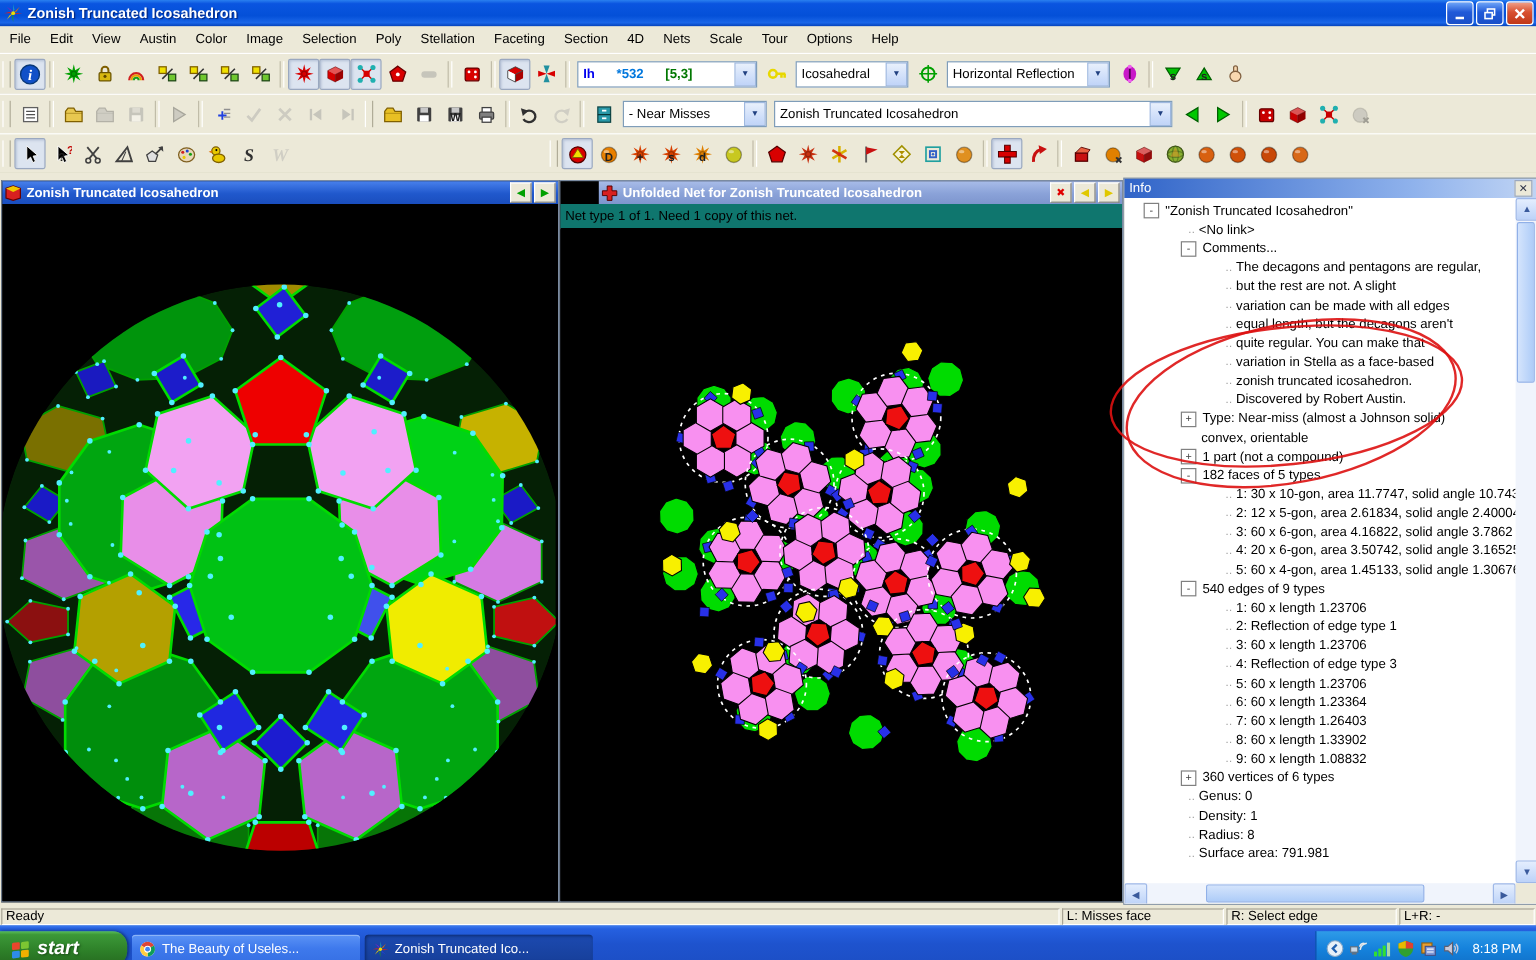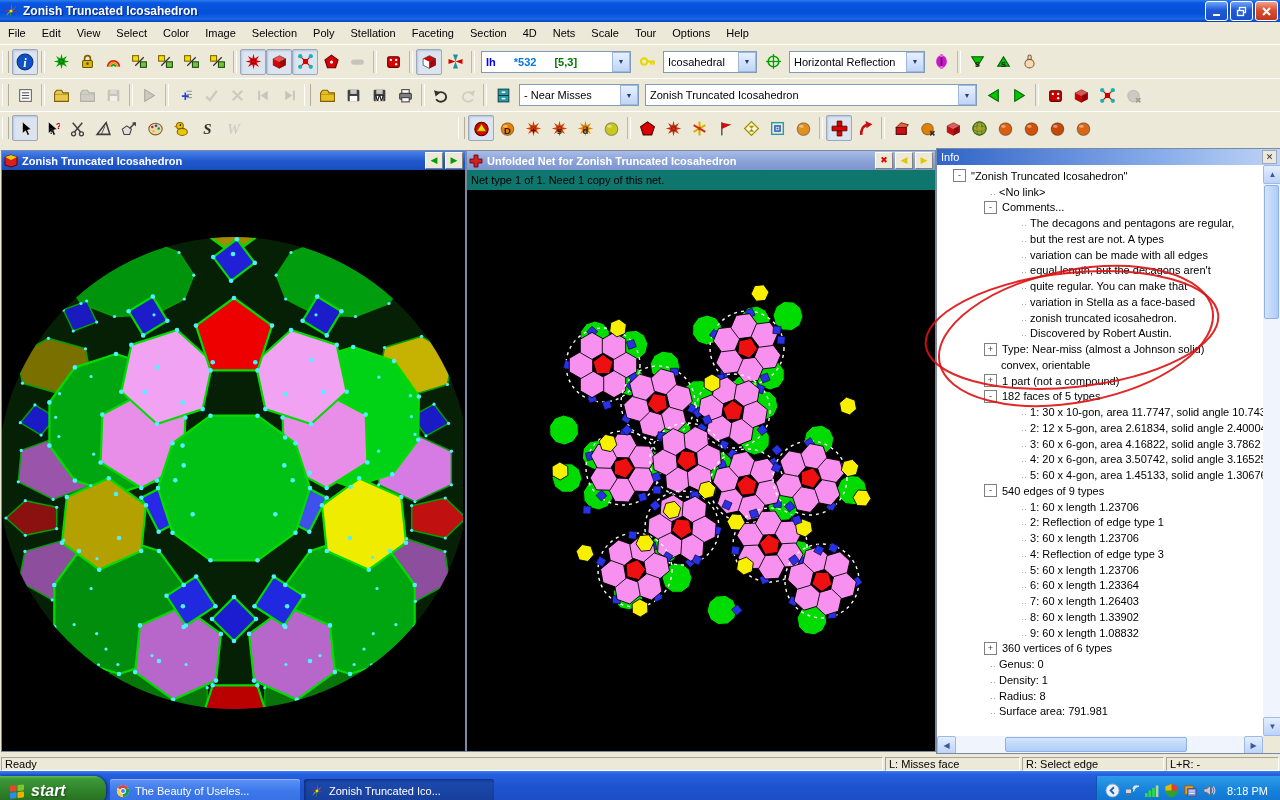--- a/index.html
+++ b/index.html
@@ -36,21 +36,21 @@
   .combo .cv{flex:1;padding:0 4px;white-space:nowrap;overflow:hidden;color:#000;}
   .combo .cb{width:16px;height:18px;margin:0;background:linear-gradient(180deg,#E8F0FC,#C0D4F8);
     border:1px solid #9EB8E0;display:flex;align-items:center;justify-content:center;font-size:7px;color:#204080;}
   .symparts{display:flex;gap:0;flex:1;padding:0 5px;font-weight:bold;}
   .symparts span{margin-right:18px;}
   
   #workspace{position:absolute;left:0;top:144px;width:1280px;height:612px;background:#ECE9D8;}
   .panel{position:absolute;border:1px solid #7A8AA0;background:#000;}
   .ptitle{height:19px;display:flex;align-items:center;color:#fff;font-weight:bold;
     background:linear-gradient(180deg,#4880EC,#2058CC 55%,#1A4EBE);}
-  .ptitle.inactive{background:linear-gradient(180deg,#A8BCE8,#8AA2D8 55%,#7E96CE);}
+  .ptitle.inactive{background:linear-gradient(180deg,#A8BCE8,#8AA2D8 55%,#7E96CE);margin-left:32px;}
   .ptitle .picon{width:14px;height:14px;margin:0 4px 0 2px;}
   .ptitle .pt{flex:1;white-space:nowrap;overflow:hidden;}
   .navbtn{width:16px;height:15px;margin-right:2px;background:#ECE9D8;border:1px solid #fff;
     border-right-color:#808080;border-bottom-color:#808080;display:flex;align-items:center;justify-content:center;
     font-size:9px;line-height:9px;}
   .netstrip{height:20px;background:#0f766e;color:#000;display:flex;align-items:center;padding-left:4px;border-bottom:1px solid #C0C0C0;}
   
   #infopanel{background:#ECE9D8;}
   #infohdr{height:16px;background:linear-gradient(90deg,#3064C8,#8FB2EC 70%,#C0D4F4);
     color:#fff;display:flex;align-items:center;padding-left:4px;}
@@ -133,21 +133,21 @@
           <line x1="2" y1="2" x2="9" y2="9" stroke="#fff" stroke-width="2"></line>
           <line x1="9" y1="2" x2="2" y2="9" stroke="#fff" stroke-width="2"></line>
         </svg>
       </span>
   </div>
 
   <div id="menubar">
       <span class="menu-item">File</span>
       <span class="menu-item">Edit</span>
       <span class="menu-item">View</span>
-      <span class="menu-item">Select</span>
+      <span class="menu-item">Austin</span>
       <span class="menu-item">Color</span>
       <span class="menu-item">Image</span>
       <span class="menu-item">Selection</span>
       <span class="menu-item">Poly</span>
       <span class="menu-item">Stellation</span>
       <span class="menu-item">Faceting</span>
       <span class="menu-item">Section</span>
       <span class="menu-item">4D</span>
       <span class="menu-item">Nets</span>
       <span class="menu-item">Scale</span>
@@ -1344,21 +1344,21 @@
             <div class="trow" style="padding-left: 47px;">
               <span class="toggle">-</span>
               <span>Comments...</span>
             </div>
             <div class="trow" style="padding-left: 84px;">
               <span class="dash">․․</span>
               <span>The decagons and pentagons are regular,</span>
             </div>
             <div class="trow" style="padding-left: 84px;">
               <span class="dash">․․</span>
-              <span>but the rest are not. A types</span>
+              <span>but the rest are not. A slight</span>
             </div>
             <div class="trow" style="padding-left: 84px;">
               <span class="dash">․․</span>
               <span>variation can be made with all edges</span>
             </div>
             <div class="trow" style="padding-left: 84px;">
               <span class="dash">․․</span>
               <span>equal length, but the decagons aren't</span>
             </div>
             <div class="trow" style="padding-left: 84px;">

